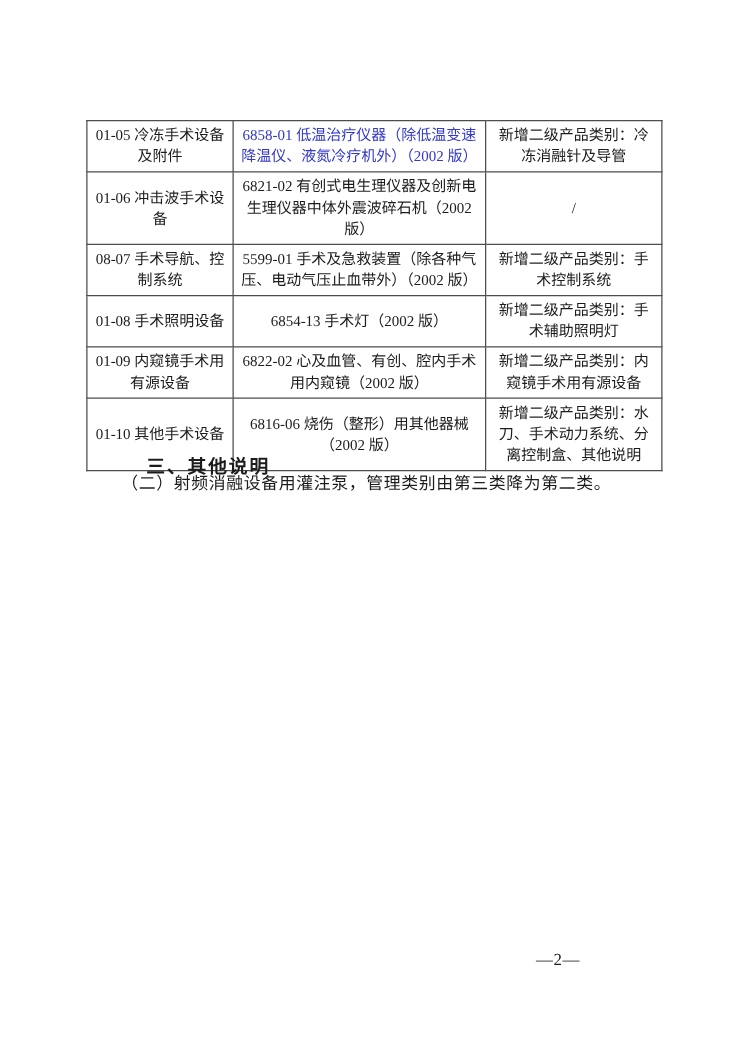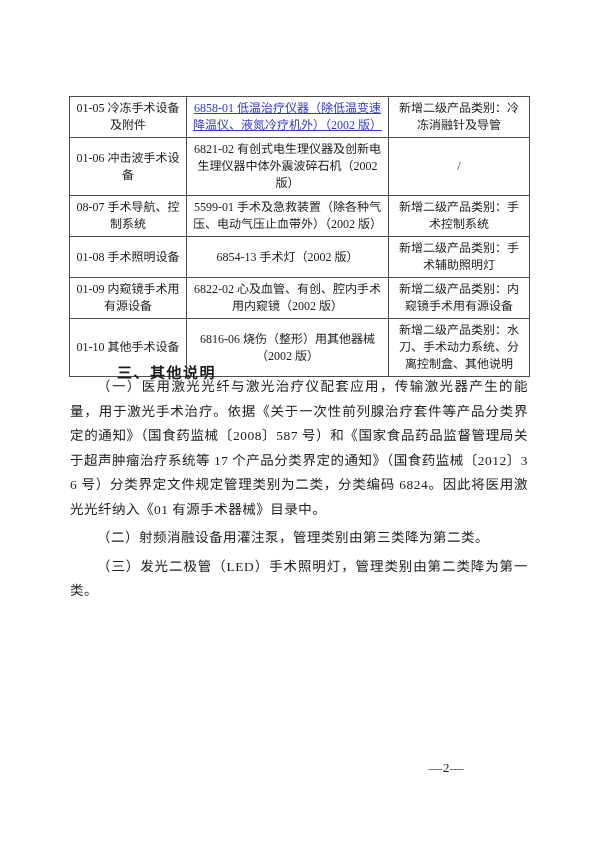--- a/index.html
+++ b/index.html
@@ -36,21 +36,20 @@
     word-break: break-all;
   }
   .doc-table tr.r0 td { height: 30px; }
   .doc-table tr.r1 td { height: 30px; }
   .doc-table tr.r2 td { height: 30px; }
   .doc-table tr.r3 td { height: 25px; }
   .doc-table tr.r4 td { height: 27px; }
   .doc-table tr.r5 td { height: 42px; }
   .link-text {
     color: var(--link, #3238c8);
-    text-decoration: underline;
   }
 
   
   .section-heading {
     position: absolute;
     left: 70px;
     top: 345px;
     margin: 16px;
     padding-left: 31px;
     font-size: 15px;
@@ -125,20 +124,18 @@
         <td>01-10 其他手术设备</td>
         <td>6816-06 烧伤（整形）用其他器械（2002 版）</td>
         <td>新增二级产品类别：水刀、手术动力系统、分离控制盒、其他说明</td>
       </tr>
     </tbody>
   </table>
 
   <h3 class="section-heading">三、其他说明</h3>
 
   <div class="body-text">
-    <p>（一）医用激光光纤与激光治疗仪配套应用，传输激光器产生的能量，用于激光手术治疗。依据《关于一次性前列腺治疗套件等产品分类界定的通知》（国食药监械〔2008〕587 号）和《国家食品药品监督管理局关于超声肿瘤治疗系统等 17 个产品分类界定的通知》（国食药监械〔2012〕36 号）分类界定文件规定管理类别为二类，分类编码 6824。因此将医用激光光纤纳入《01 有源手术器械》目录中。</p>
     <p>（二）射频消融设备用灌注泵，管理类别由第三类降为第二类。</p>
-    <p>（三）发光二极管（LED）手术照明灯，管理类别由第二类降为第一类。</p>
   </div>
 
   <div class="page-number">—2—</div>
 
 </div>
 
 </body></html>

